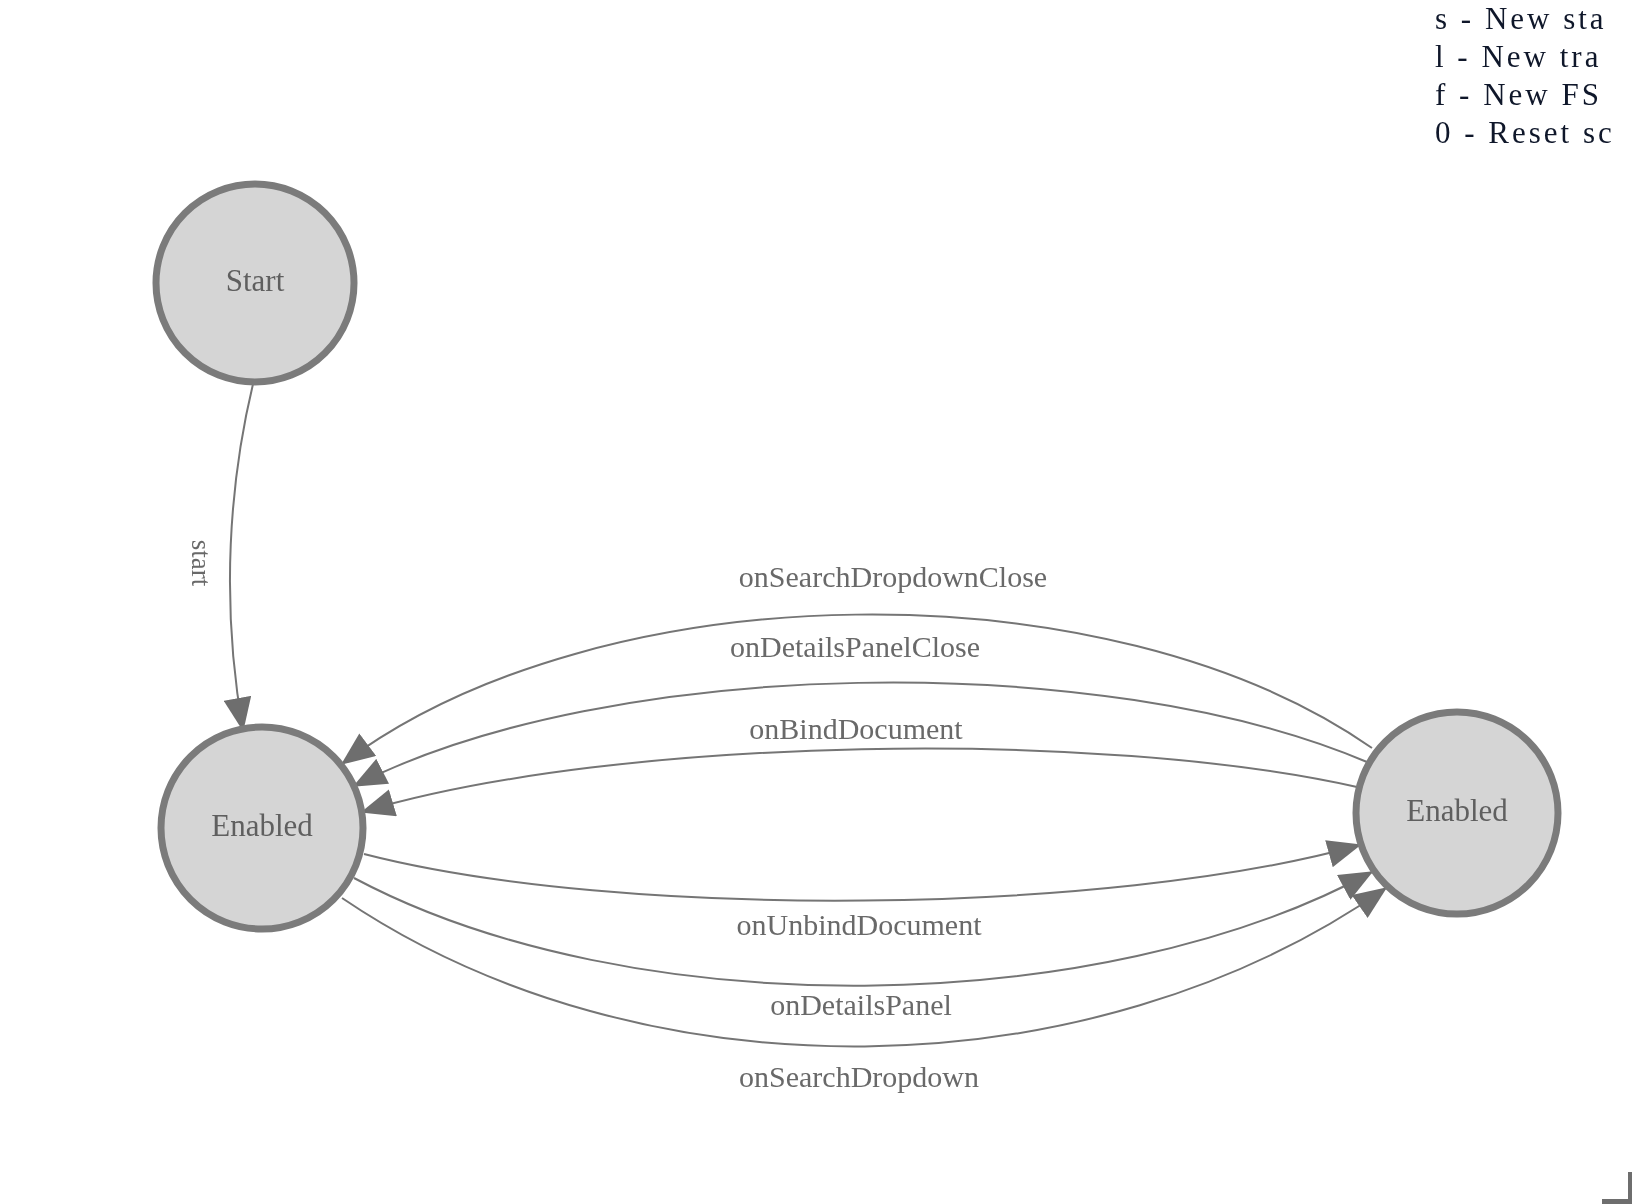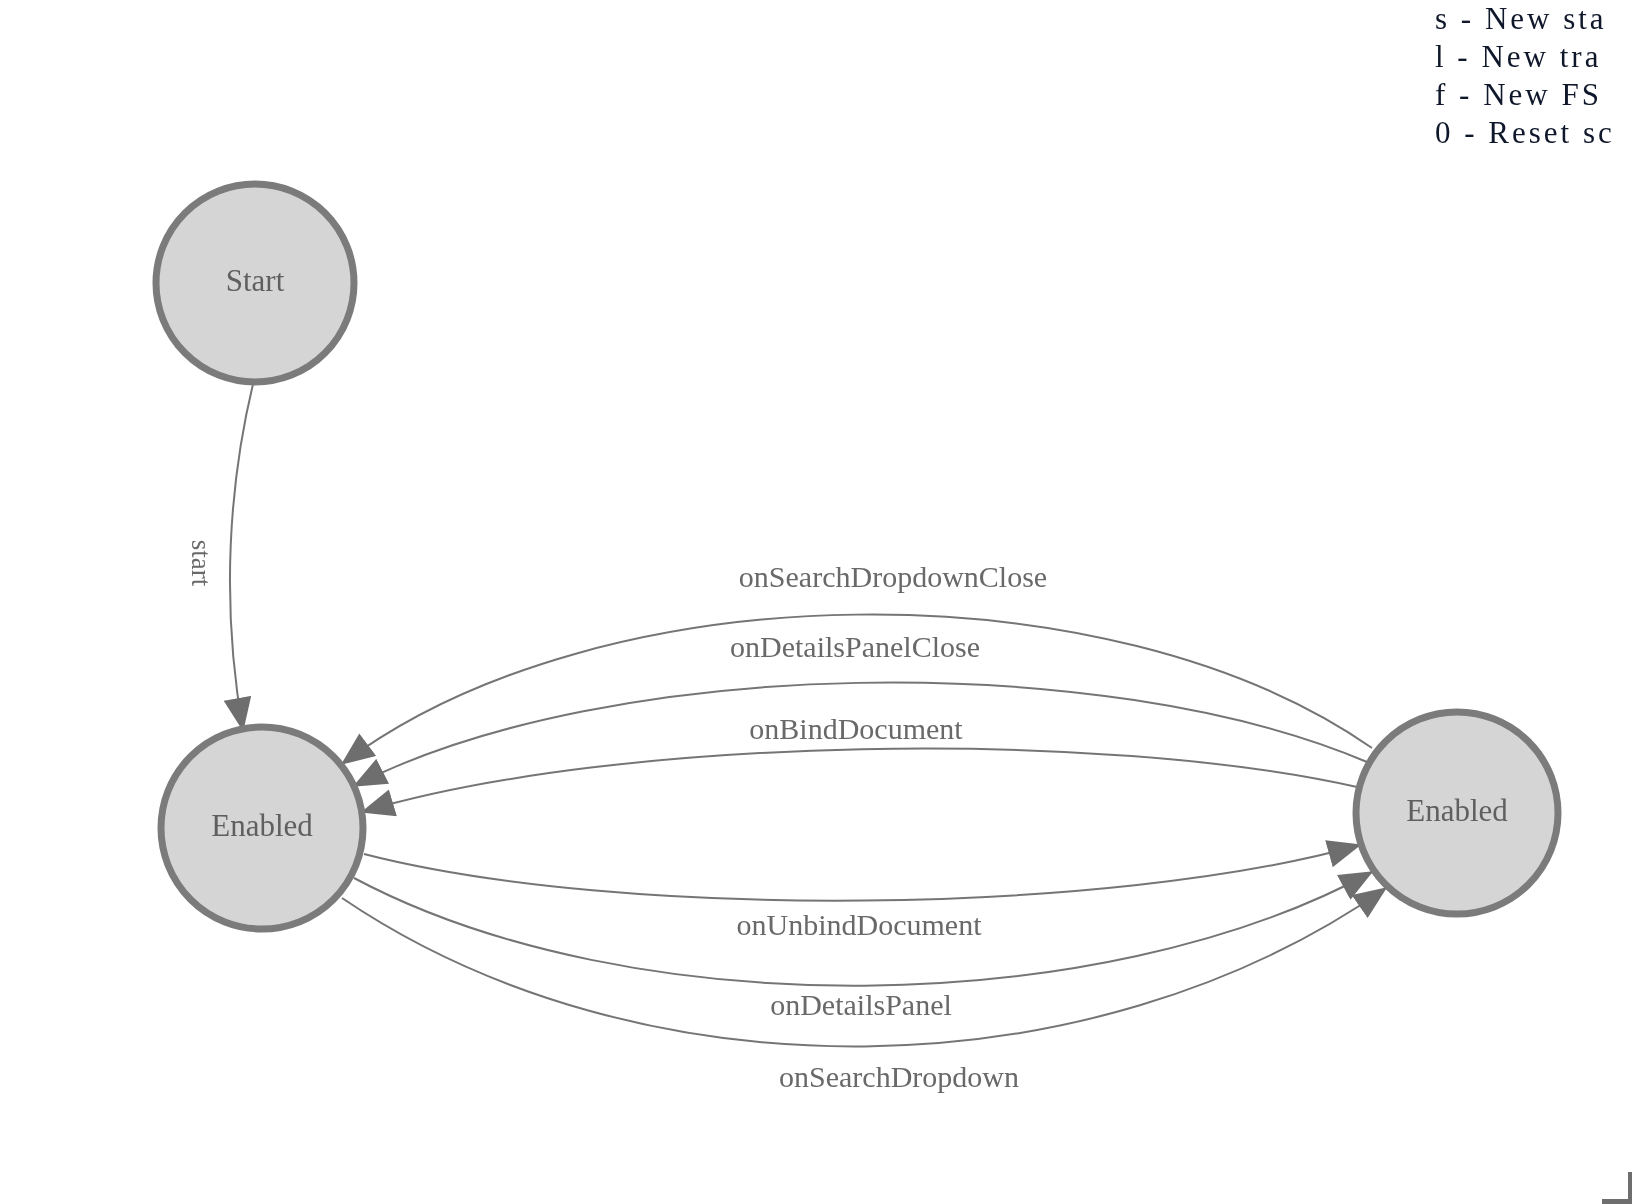--- a/index.html
+++ b/index.html
@@ -86,21 +86,21 @@
   <div class="state-label" style="left:255px; top:281px;">Start</div>
   <div class="state-label" style="left:262px; top:826px;">Enabled</div>
   <div class="state-label" style="left:1457px; top:811px;">Enabled</div>
 
   <div class="edge-label rotated" style="left:200px; top:563px;">start</div>
   <div class="edge-label" style="left:893px; top:577px;">onSearchDropdownClose</div>
   <div class="edge-label" style="left:855px; top:647px;">onDetailsPanelClose</div>
   <div class="edge-label" style="left:856px; top:729px;">onBindDocument</div>
   <div class="edge-label" style="left:859px; top:925px;text-align:center;">onUnbindDocument</div>
   <div class="edge-label" style="left:861px; top:1005px;font-family:Liberation Serif, serif;">onDetailsPanel</div>
-  <div class="edge-label" style="left:859px; top:1077px;margin-left:40px;">onSearchDropdown</div>
+  <div class="edge-label" style="left:859px; top:1077px;">onSearchDropdown</div>
 
   <div id="legend">
     <div class="legend-line">s - New sta</div>
     <div class="legend-line">l - New tra</div>
     <div class="legend-line">f - New FS</div>
     <div class="legend-line">0 - Reset sc</div>
   </div>
 
 </div>
 

